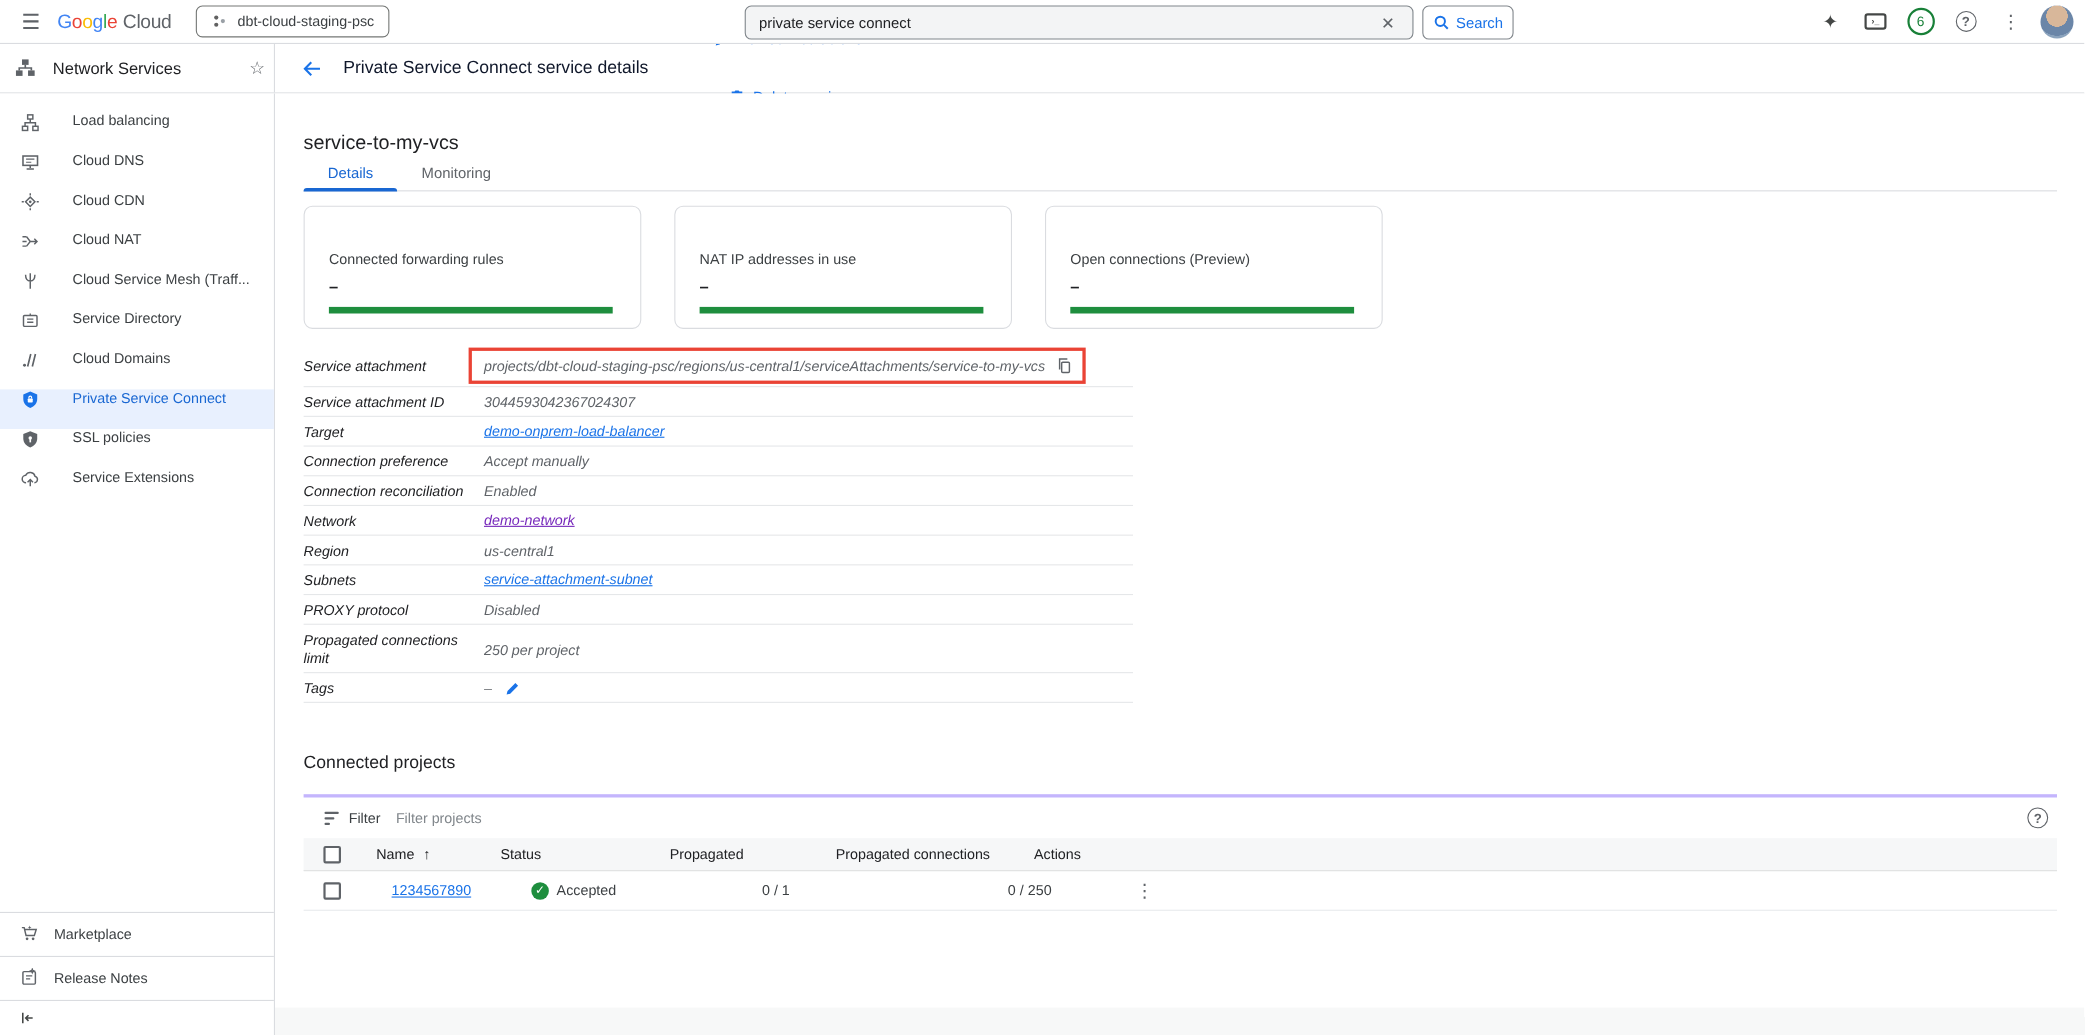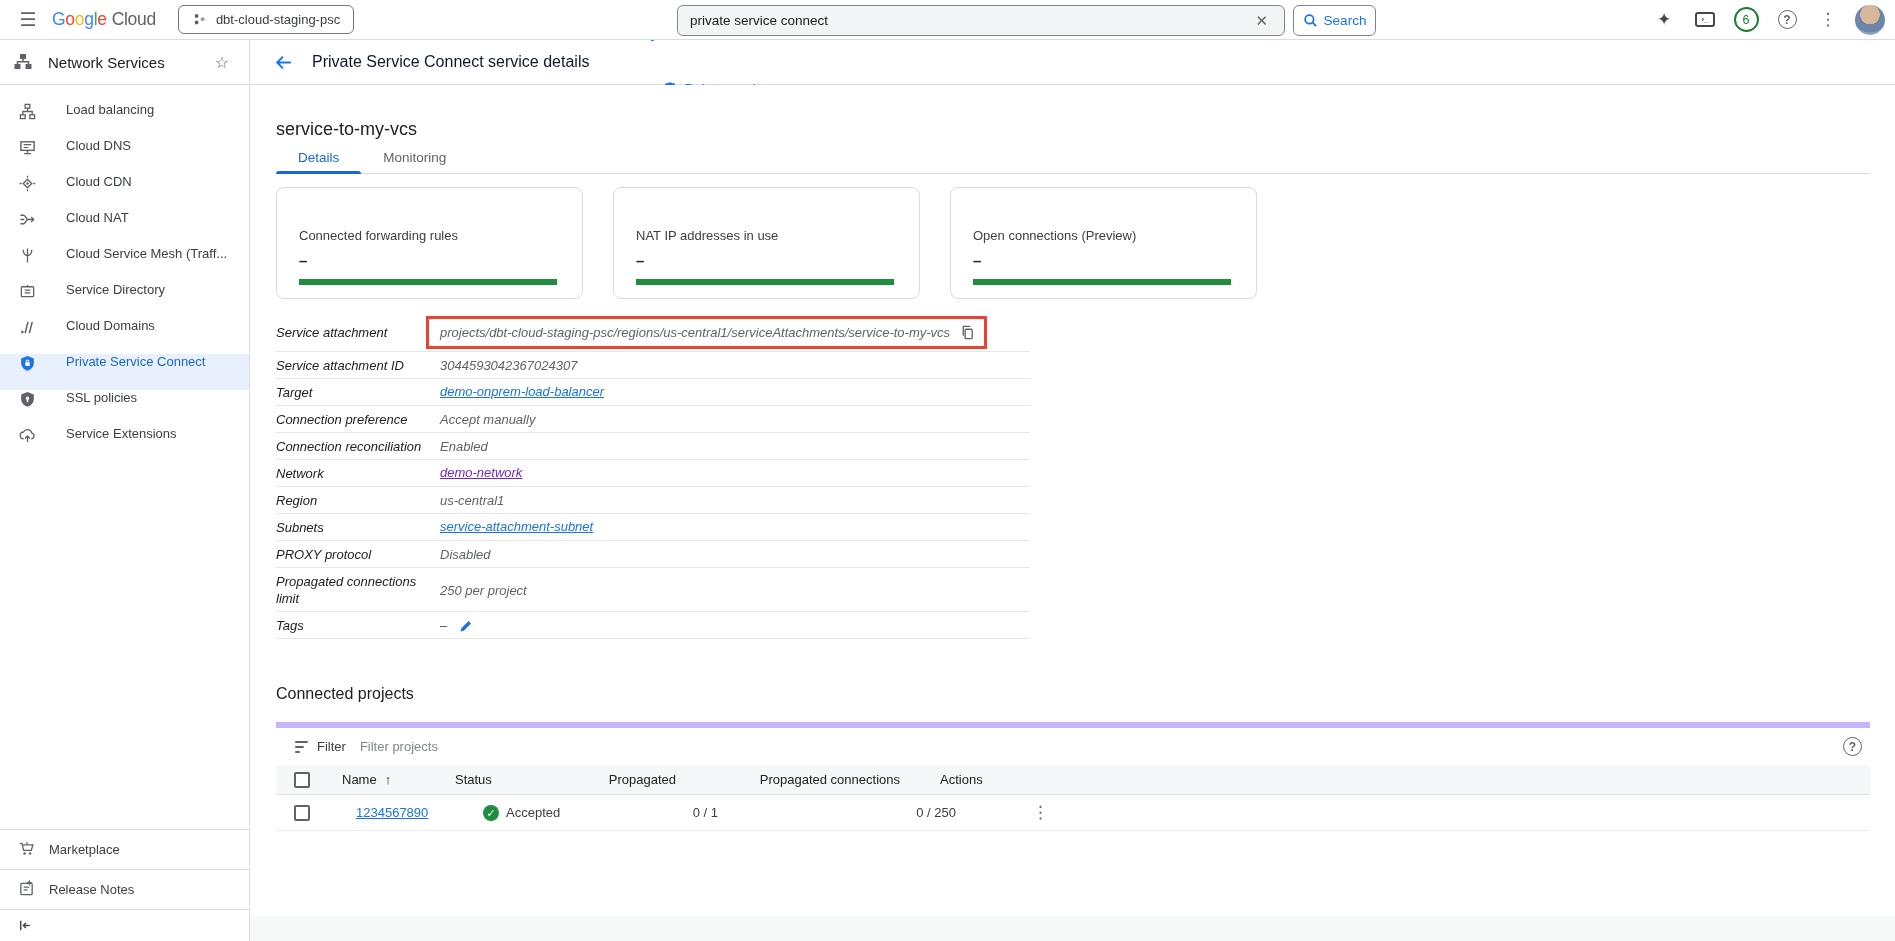--- a/index.html
+++ b/index.html
@@ -21,21 +21,21 @@
   .ticon { width:28px; height:28px; display:flex; align-items:center; justify-content:center; cursor:pointer; }
   .spark { font-size:17px; color:#444746; }
   .shellbox { width:20px; height:15px; border:2px solid #444746; border-radius:3px; font-size:8px; line-height:11px; color:#444746; text-align:center; font-weight:700; }
   .notif { width:25px; height:25px; border:2px solid #188038; border-radius:50%; color:#188038; font-size:12.5px; font-weight:500; display:flex; align-items:center; justify-content:center; }
   .helpc { width:19px; height:19px; border:1.7px solid #5f6368; border-radius:50%; color:#5f6368; font-size:12px; font-weight:600; display:flex; align-items:center; justify-content:center; }
   .vdots { font-size:17px; color:#5f6368; }
   .avatar { width:30px; height:30px; border-radius:50%; background:radial-gradient(circle at 50% 32%, #d8b79a 0 38%, #6b86a8 39% 70%, #8ba3bd 71%); cursor:pointer; }
 
   
   .subheader { height:45px; display:flex; border-bottom:1px solid #dadce0; background:#fff; }
-  .sh-left { width:250px; flex:none; border-right:1px solid #dadce0; display:flex; align-items:center; padding:0 20px 0 13px; gap:15px; }
+  .sh-left { width:250px; flex:none; border-right:1px solid #dadce0; display:flex; align-items:center; padding:0 8px 0 13px; gap:15px; }
   .sh-title { font-size:15px; font-weight:500; color:#202124; }
   .sh-star { margin-left:auto; color:#5f6368; font-size:16px; cursor:pointer; }
   .sh-right { flex:1; display:flex; align-items:center; padding-left:21px; }
   .back { width:24px; height:24px; display:flex; align-items:center; justify-content:center; cursor:pointer; }
   .ph-title { font-size:16px; color:#0f172a; margin-left:17px; }
   .hdr-actions { display:flex; align-items:center; gap:38px; margin-left:60px;flex-direction:column; }
   .hdr-action { display:flex; align-items:center; gap:7px; color:#1a73e8; font-size:13.5px; font-weight:500; cursor:pointer; background:none; border:none; font-family:inherit; }
 
   
   .main { display:flex; height:856px; }
@@ -69,21 +69,21 @@
   .kv-value { color:#5f6368; line-height:17px; display:flex; align-items:center; }
   .kv-row.hl { padding:2px 0; align-items:center; }
   .hl-box { display:flex; align-items:center; gap:10px; border:3px solid #ea4335; padding:5px 9px 5px 11px; margin-left:-14px; }
   .hl-box .kv-value { color:#5f6368; }
   a.blue-link { color:#1a73e8; text-decoration:underline; cursor:pointer; }
   a.purple-link { color:#7627bb; text-decoration:underline; cursor:pointer; }
   .tag-edit { margin-left:12px; display:flex; align-items:center; cursor:pointer; }
 
   
   .cp-title { font-size:16px; font-weight:400; color:#202124; margin-top:46px; }
-  .cp-panel { margin-top:19px; border-top:6px solid #c4b5fd; }
+  .cp-panel { margin-top:19px; border-top:3px solid #c4b5fd; }
   .filter-row { height:37px; display:flex; align-items:center; padding-left:19px; }
   .filter-icon { display:inline-flex; flex-direction:column; gap:3px; margin-right:9px; }
   .filter-icon i { display:block; height:2px; background:#5f6368; border-radius:1px; }
   .filter-icon i:nth-child(1){width:13px}.filter-icon i:nth-child(2){width:9px}.filter-icon i:nth-child(3){width:5px}
   .filter-label { font-size:13px; font-weight:500; color:#3c4043; margin-right:14px; }
   .filter-ph { font-size:13px; color:#80868b; flex:1; }
   .cp-help { margin-left:auto; margin-right:8px; }
 
   .grid { display:grid; grid-template-columns:50px 120px 130px 100px 224px 176px 1fr; align-items:center; }
   .thead { height:30px; background:#f6f7f8; border-bottom:1px solid #e0e0e0; font-size:13px; font-weight:500; color:#202124; }

